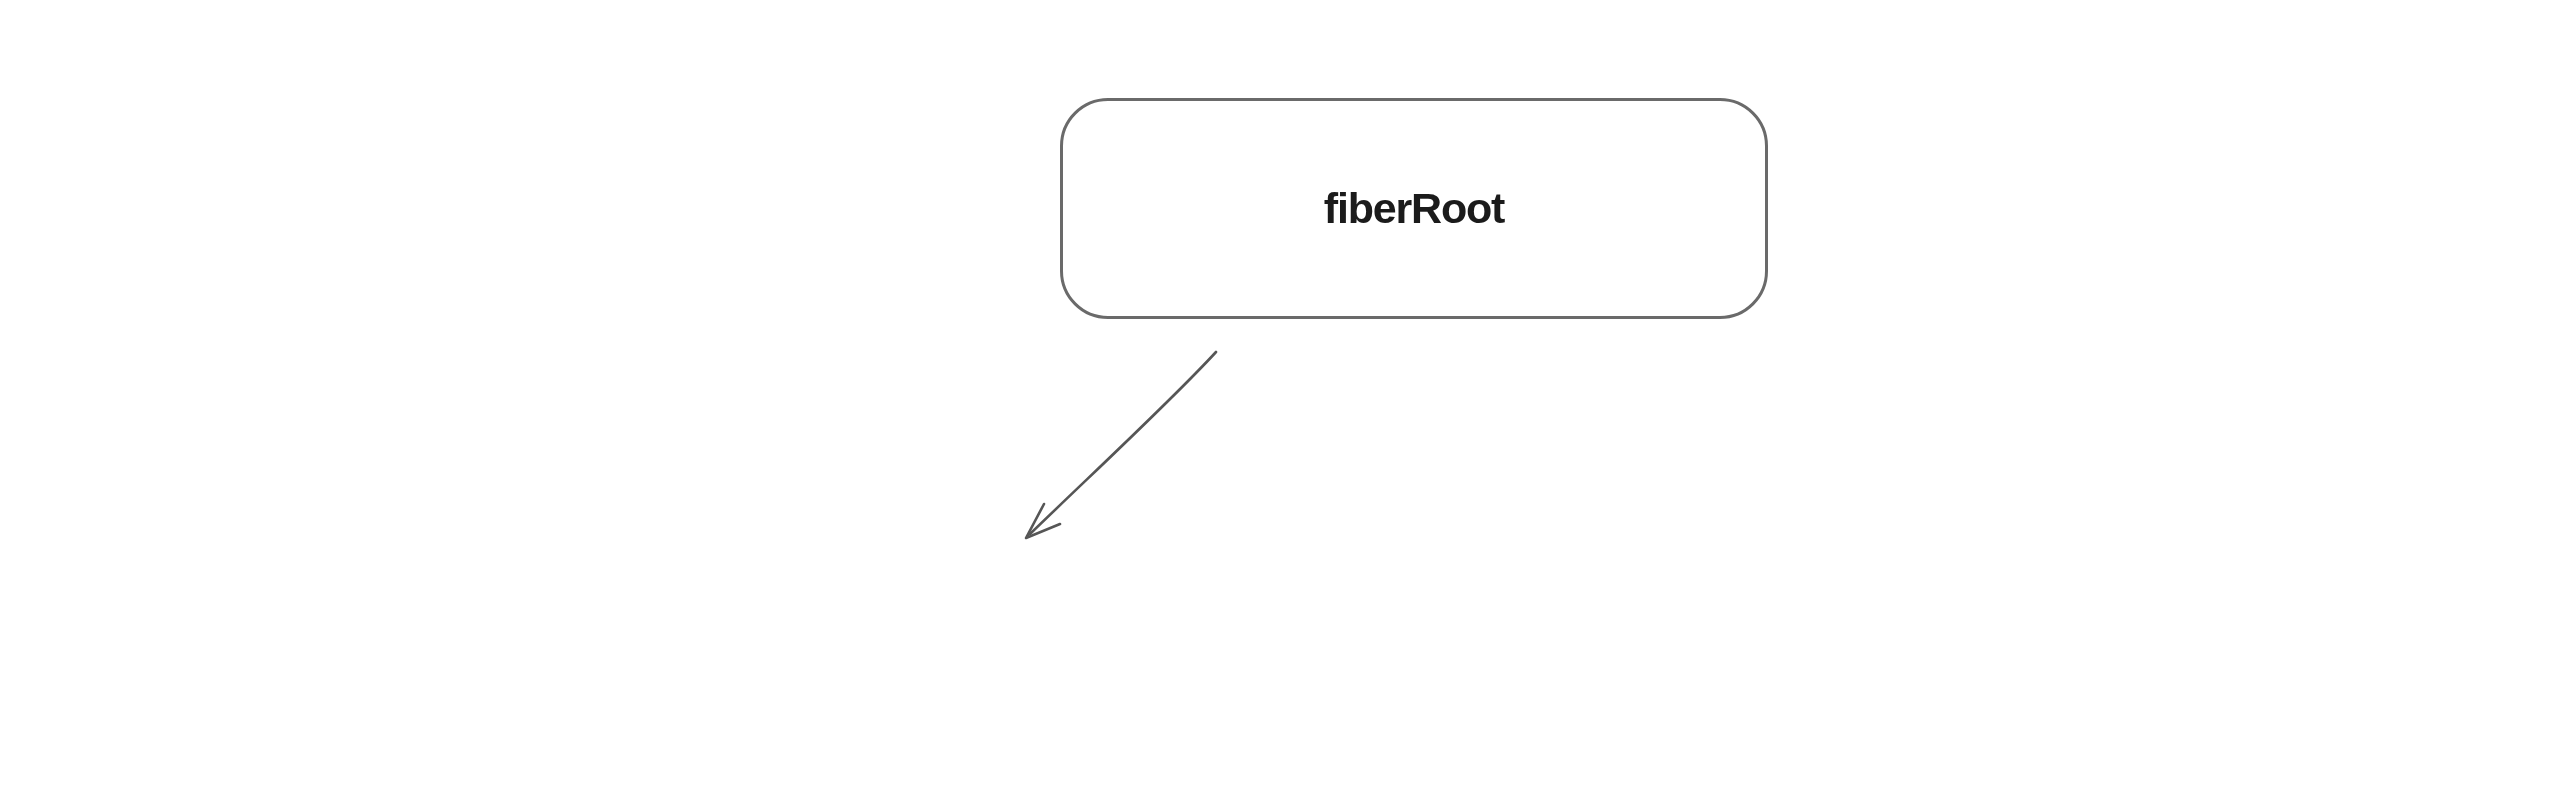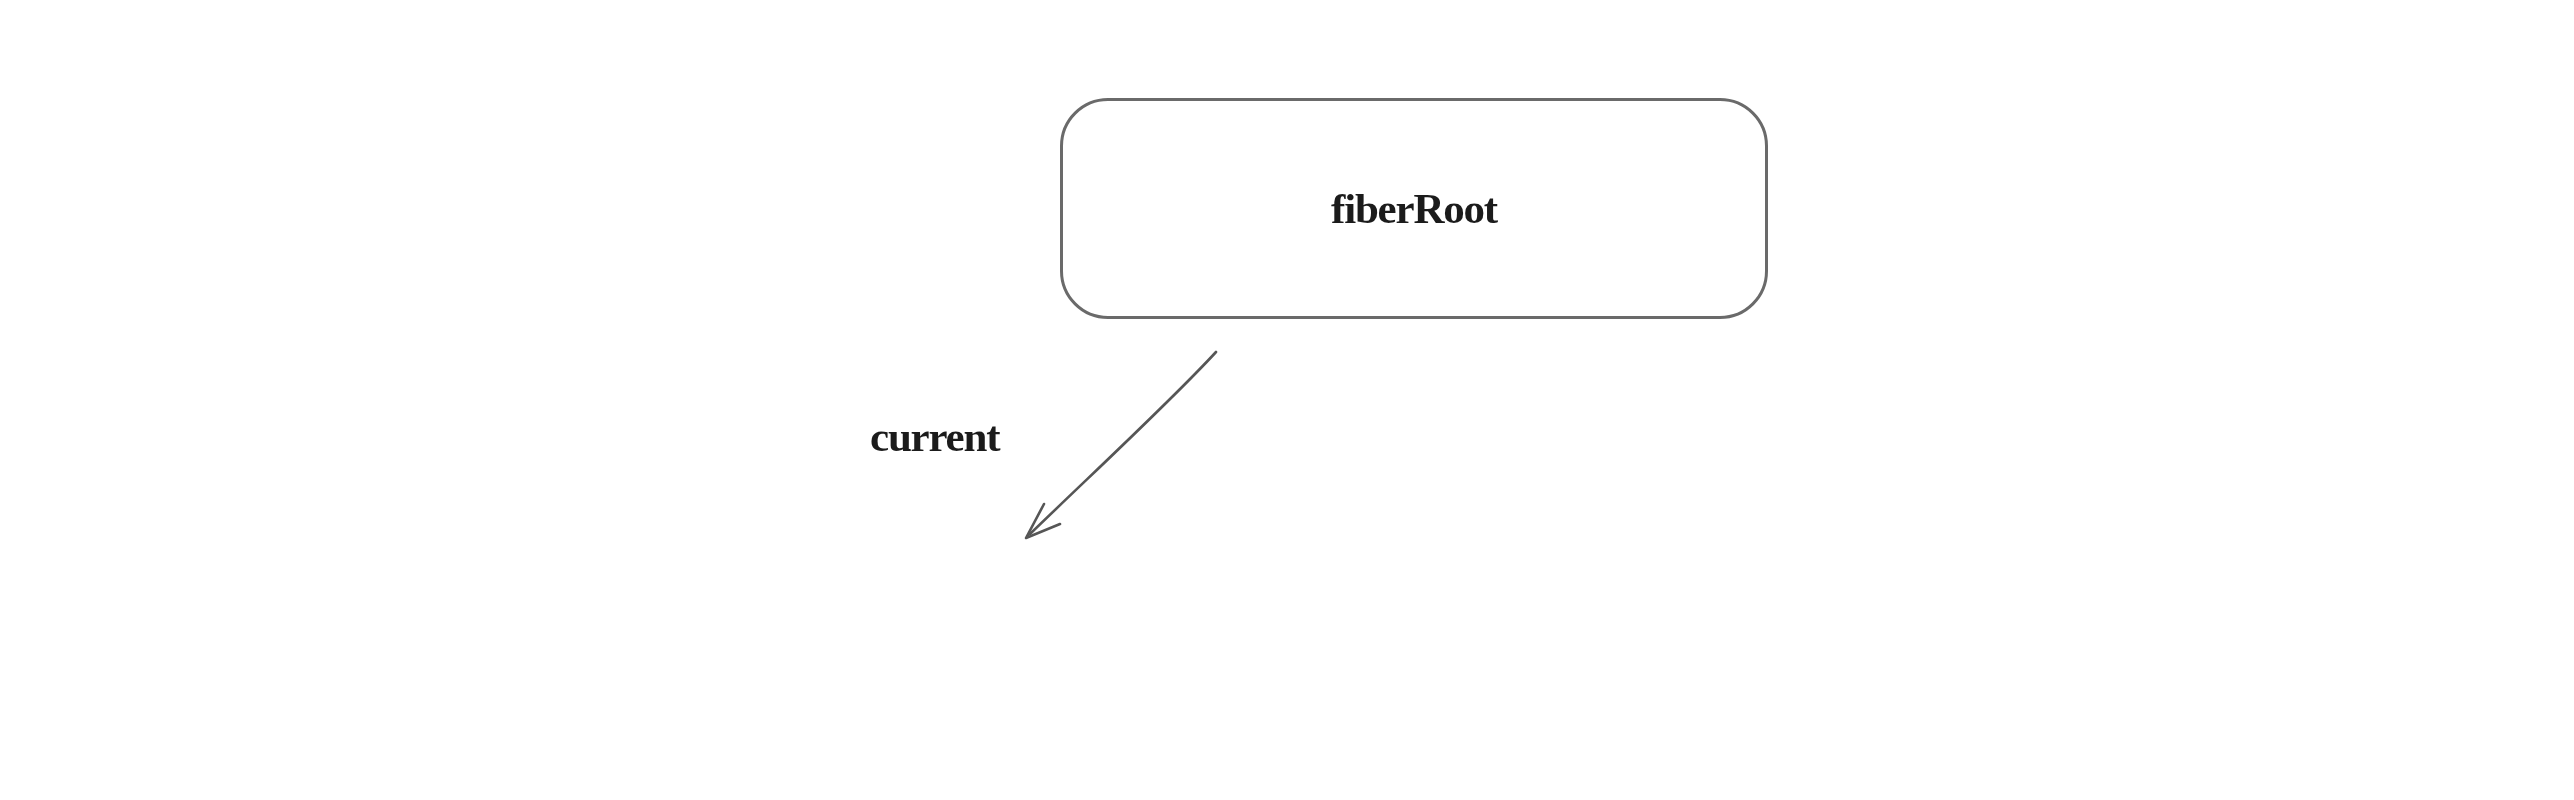--- a/index.html
+++ b/index.html
@@ -6,21 +6,21 @@
     margin: 0;
     padding: 0;
     background: #ffffff;
   }
   .canvas {
     position: relative;
     width: 2574px;
     height: 800px;
     background: #ffffff;
     overflow: hidden;
-    font-family: Liberation Serif, serif;
+    font-family: Liberation Sans, sans-serif;
   }
   .node {
     position: absolute;
     box-sizing: border-box;
     background: #ffffff;
     border: 3px solid #6a6a6a;
     border-radius: 48px;
     display: flex;
     align-items: center;
     font-weight: 700;
@@ -71,15 +71,14 @@
   <svg class="edge-layer" viewBox="0 0 2574 800">
     <path d="M 1216 352 C 1172 400 1094 472 1030 534" fill="none" stroke="#565656" stroke-width="2.6" stroke-linecap="round"></path>
     <path d="M 1044 504 L 1026 538 L 1060 524" fill="none" stroke="#565656" stroke-width="2.6" stroke-linecap="round" stroke-linejoin="round"></path>
   </svg>
 
   <div class="node node-fiberroot">
     <span>fiberRoot</span>
   </div>
 
 
-  <div class="edge-label">current</div>
 
 </div>
 
 </body></html>

